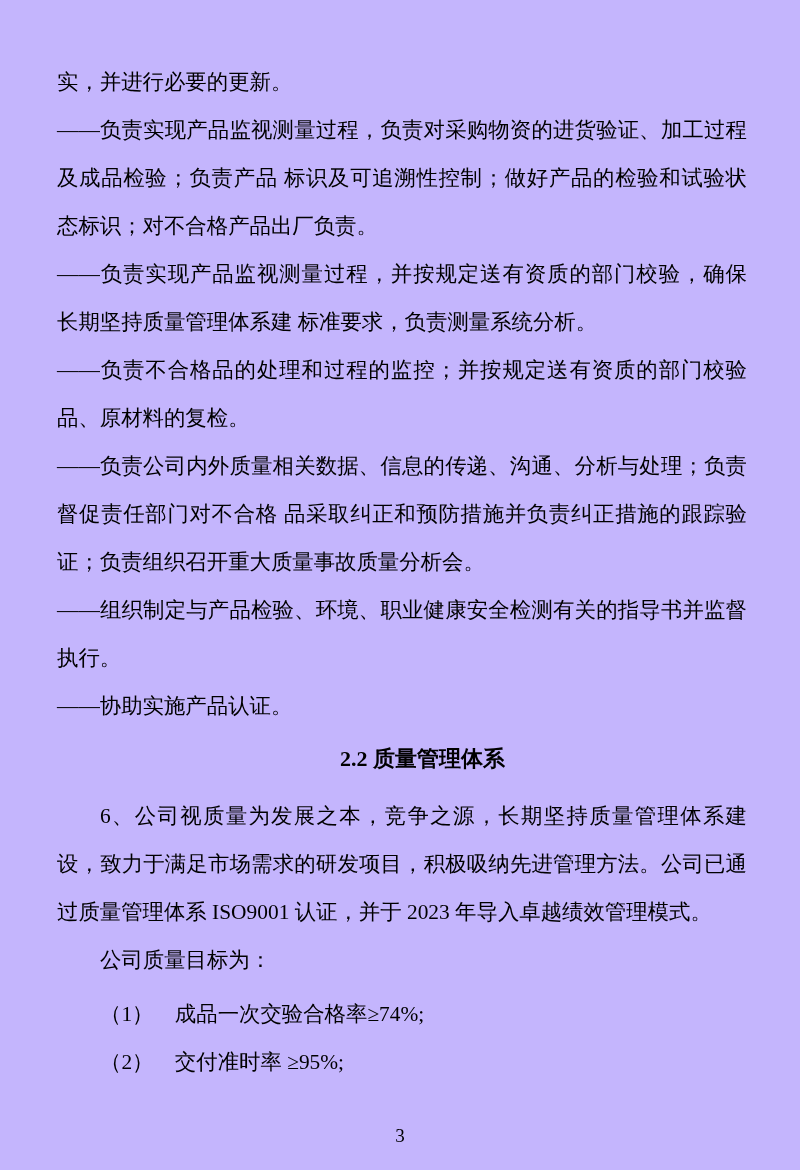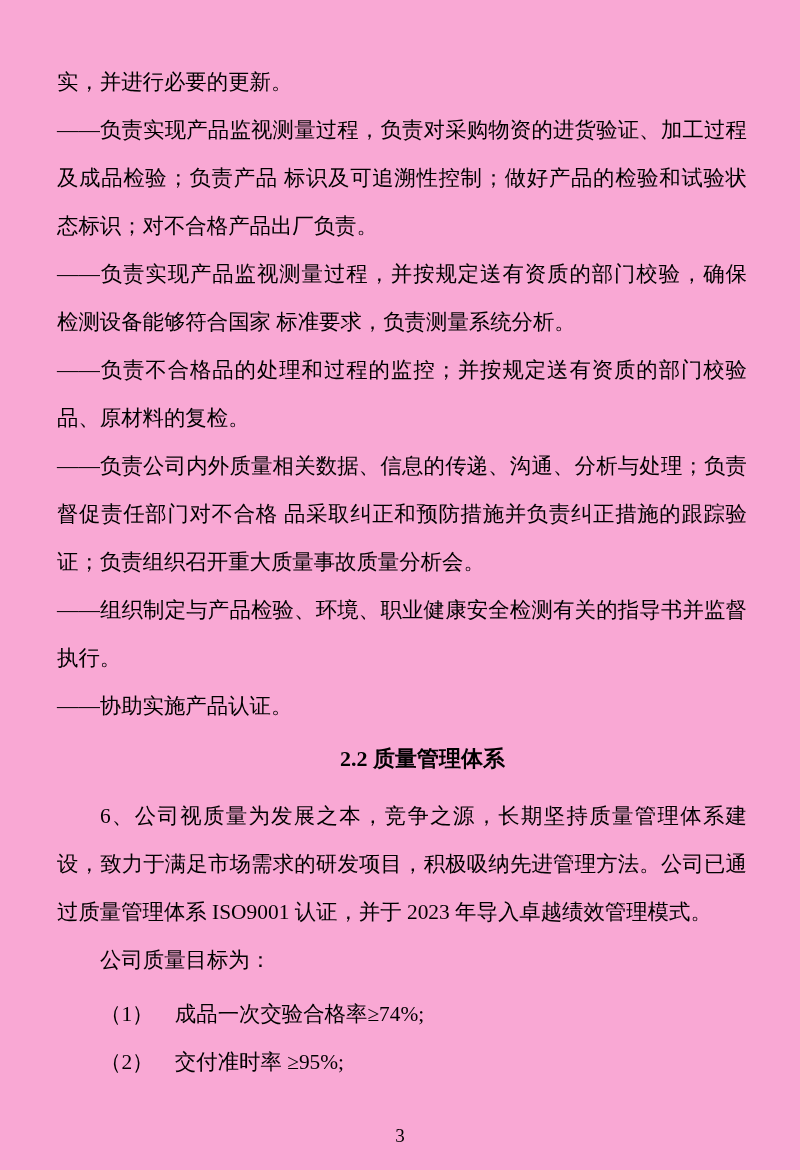--- a/index.html
+++ b/index.html
@@ -4,21 +4,21 @@
 <style>
   html, body {
     margin: 0;
     padding: 0;
     background: #ffffff;
   }
   .page {
     position: relative;
     width: 800px;
     height: 1170px;
-    background: #f9a8d4;
+    background: #c4b5fd;
     overflow: hidden;
     font-family: "Liberation Serif", "DejaVu Serif", serif;
     color: #000000;
   }
   .content {
     position: absolute;
     left: 57px;
     top: 58px;
     width: 690px;
   }
@@ -63,21 +63,21 @@
 </head>
 <body>
 
 <div class="page">
   <div class="content">
     <div class="line">实，并进行必要的更新。</div>
     <div class="line fill">——负责实现产品监视测量过程，负责对采购物资的进货验证、加工过程</div>
     <div class="line fill">及成品检验；负责产品 标识及可追溯性控制；做好产品的检验和试验状</div>
     <div class="line">态标识；对不合格产品出厂负责。</div>
     <div class="line fill">——负责实现产品监视测量过程，并按规定送有资质的部门校验，确保</div>
-    <div class="line">检测设备能够符合国家 标准要求，负责测量系统分析。</div>
+    <div class="line">长期坚持质量管理体系建 标准要求，负责测量系统分析。</div>
     <div class="line fill">——负责不合格品的处理和过程的监控；并按规定送有资质的部门校验</div>
     <div class="line">品、原材料的复检。</div>
     <div class="line fill">——负责公司内外质量相关数据、信息的传递、沟通、分析与处理；负责</div>
     <div class="line fill">督促责任部门对不合格 品采取纠正和预防措施并负责纠正措施的跟踪验</div>
     <div class="line">证；负责组织召开重大质量事故质量分析会。</div>
     <div class="line fill">——组织制定与产品检验、环境、职业健康安全检测有关的指导书并监督</div>
     <div class="line">执行。</div>
     <div class="line">——协助实施产品认证。</div>
     <div class="line heading">2.2 质量管理体系</div>
     <div class="line fill indent">6、公司视质量为发展之本，竞争之源，长期坚持质量管理体系建</div>

